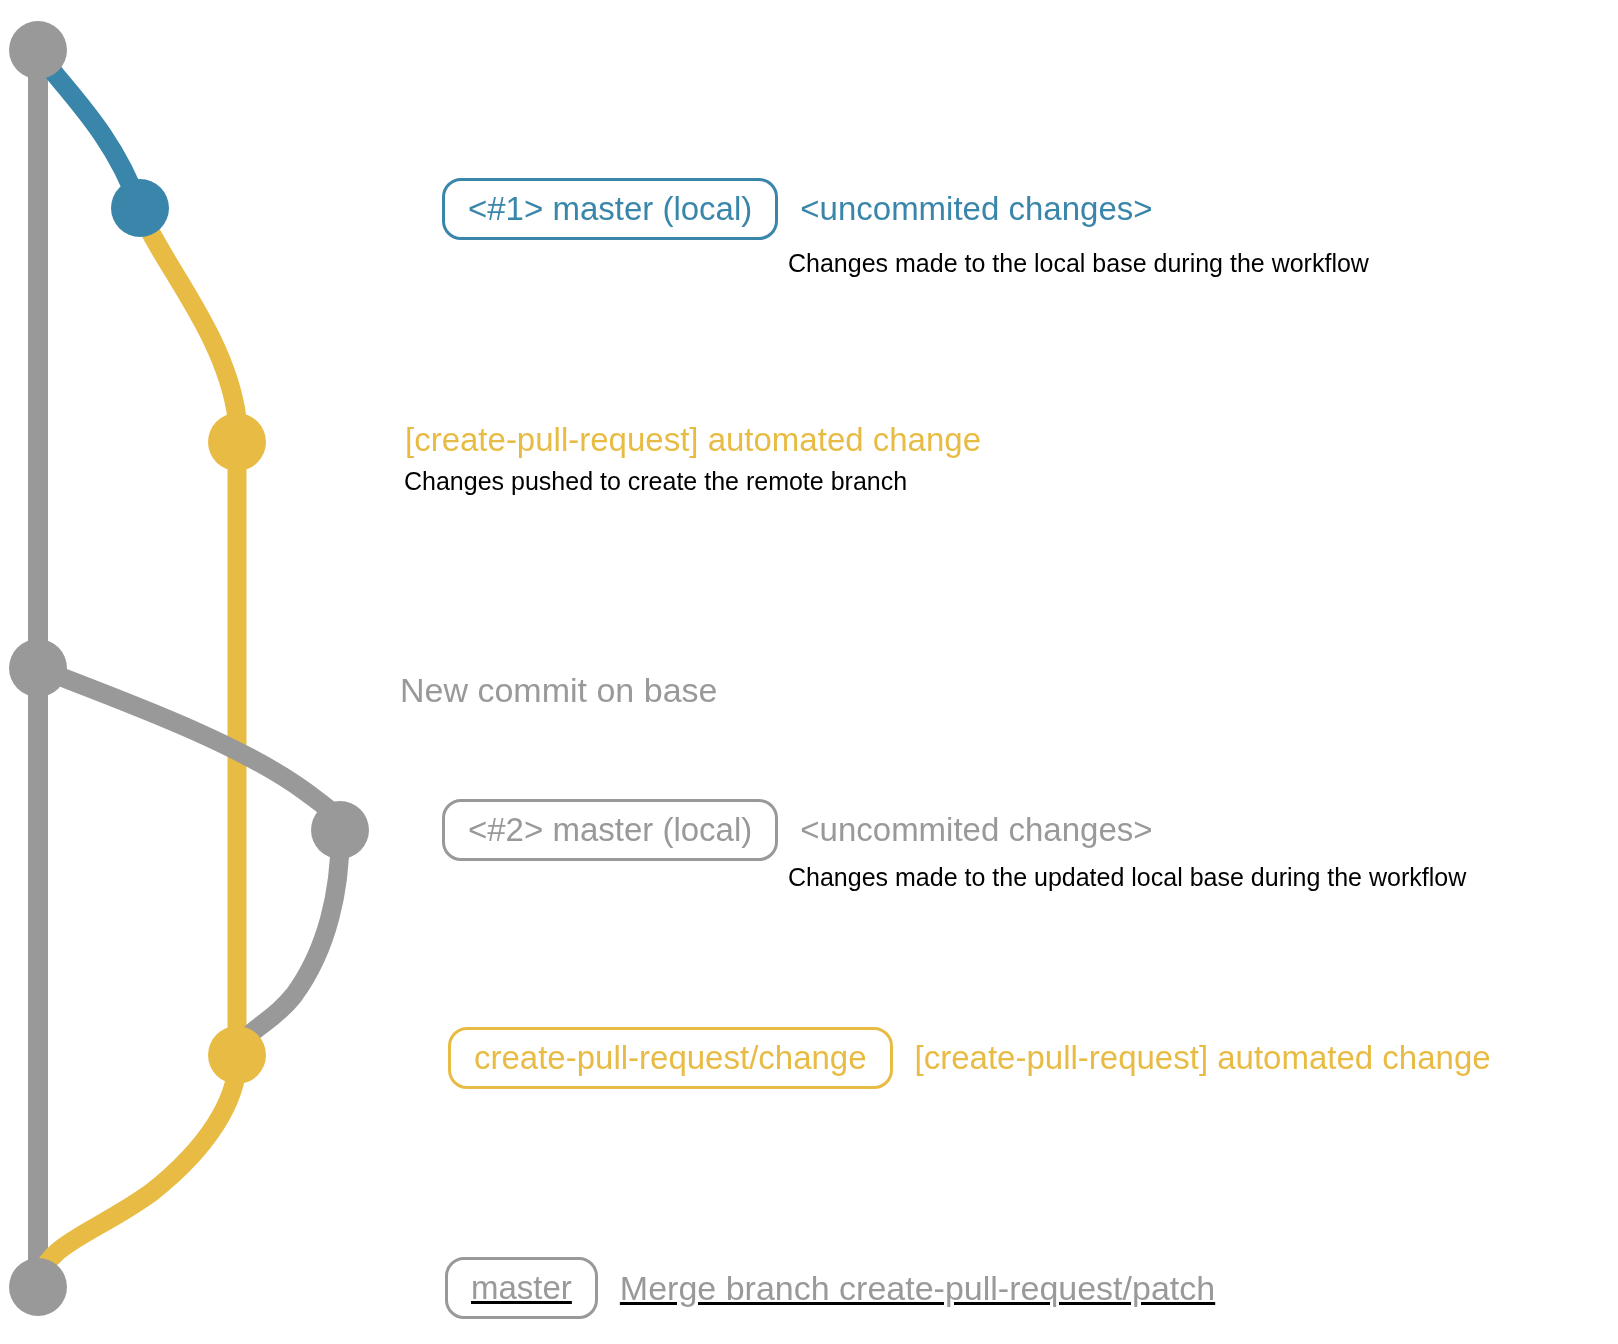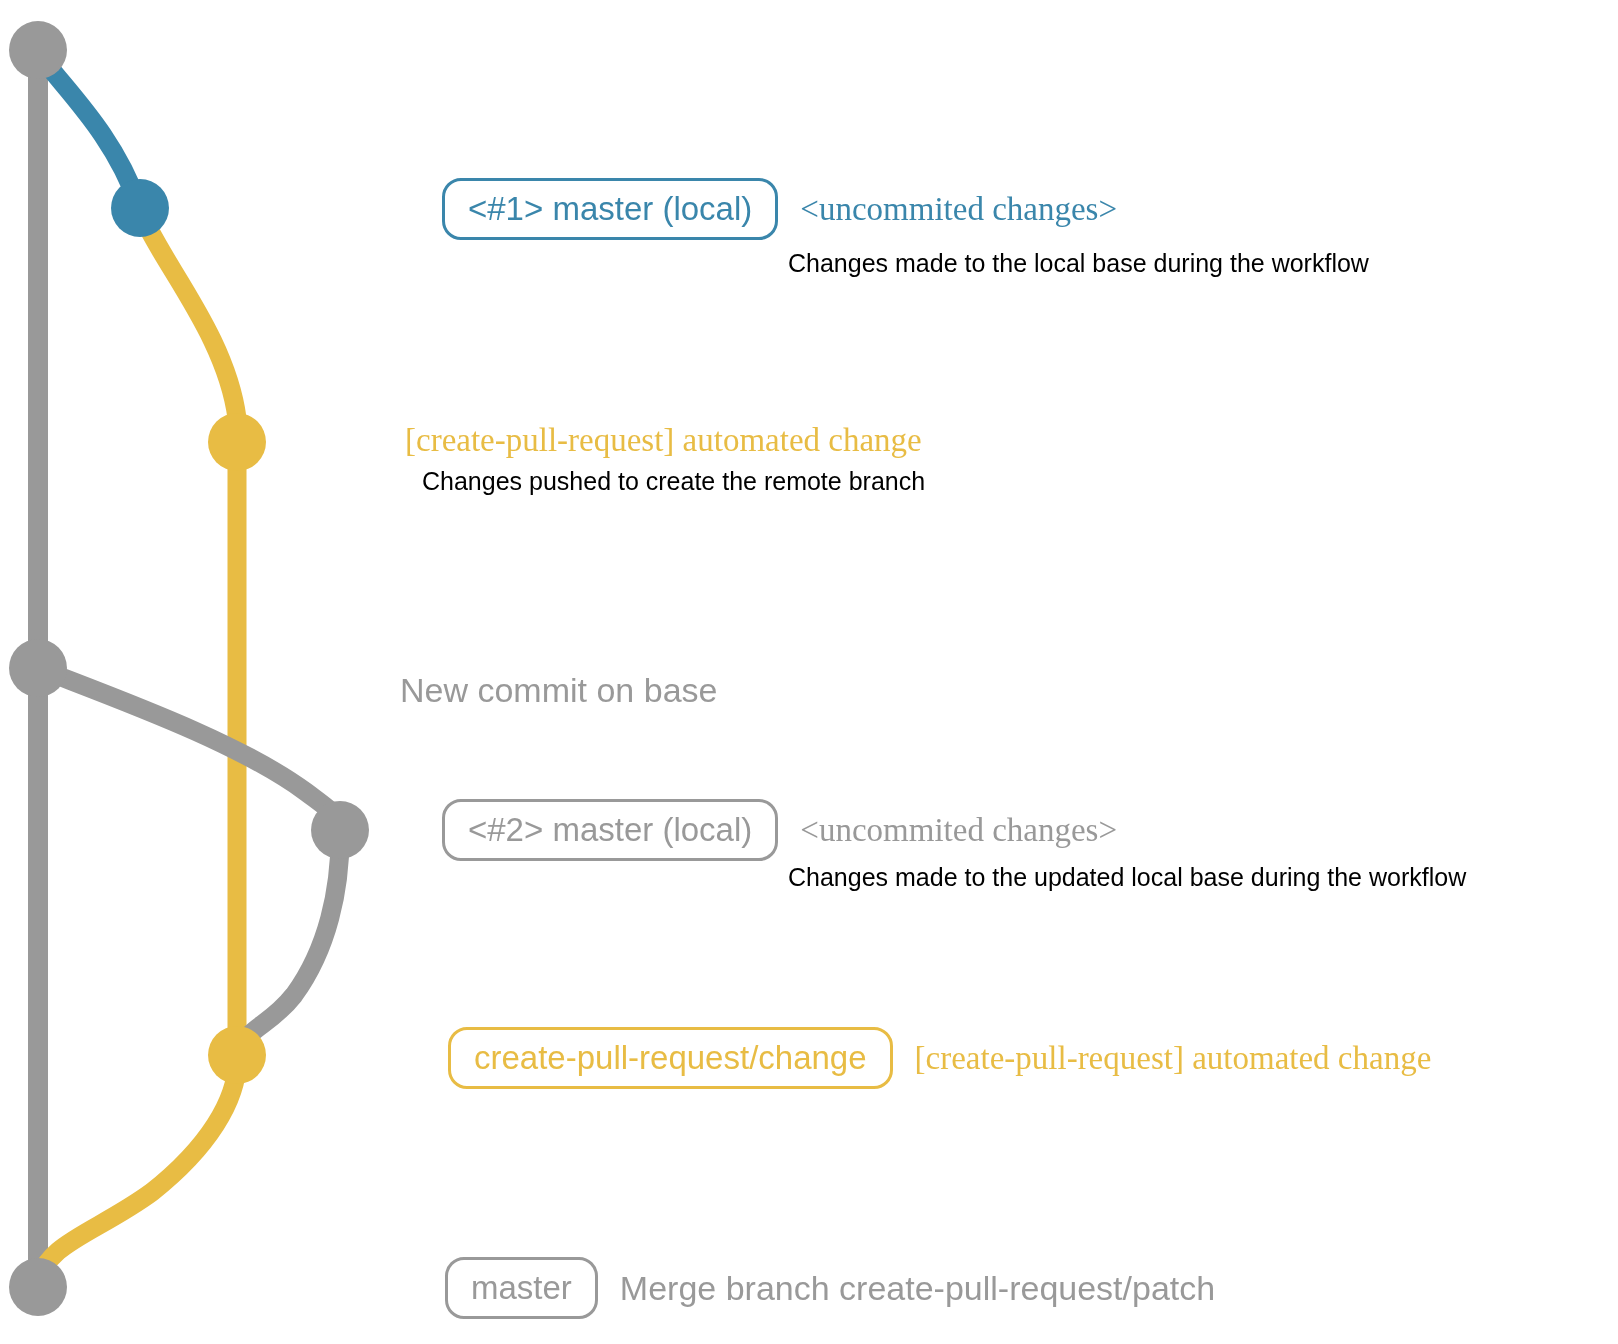--- a/index.html
+++ b/index.html
@@ -18,21 +18,21 @@
     display: flex;
     align-items: center;
     gap: 22px;
     white-space: nowrap;
   }
   .gray-text  { color: var(--c-gray, #999999); }
   .blue-text  { color: var(--c-blue, #3a86ab); }
   .yellow-text{ color: var(--c-yellow, #e8bc44); }
 
   .heading { font-size: 34px; line-height: 42px; }
-  .inline-label { font-size: 33px; font-family: Liberation Serif, serif; }
+  .inline-label { font-size: 33px; }
 
   .badge {
     display: inline-flex;
     align-items: center;
     height: 56px;
     padding: 0 23px;
     border: 3px solid currentColor;
     border-radius: 19px;
     font-size: 33px;
     margin-left: 42px;
@@ -76,33 +76,33 @@
 
   <div class="row" style="left:400px; top:177px; height:64px;">
     <span class="badge blue-text">&lt;#1&gt; master (local)</span>
     <span class="inline-label blue-text">&lt;uncommited changes&gt;</span>
   </div>
   <div class="desc" style="left:788px; top:244px;">Changes made to the local base during the workflow</div>
 
   <div class="row" style="left:405px; top:408px; height:64px;">
     <span class="inline-label yellow-text">[create-pull-request] automated change</span>
   </div>
-  <div class="desc" style="left:422px; top:462px;">Changes pushed to create the remote branch</div>
+  <div class="desc" style="left:404px; top:462px;">Changes pushed to create the remote branch</div>
 
   <div class="row heading gray-text" style="left:400px; top:669px;">New commit on base</div>
 
   <div class="row" style="left:400px; top:798px; height:64px;text-align:right;">
     <span class="badge gray-text">&lt;#2&gt; master (local)</span>
     <span class="inline-label gray-text">&lt;uncommited changes&gt;</span>
   </div>
   <div class="desc" style="left:788px; top:858px;">Changes made to the updated local base during the workflow</div>
 
   <div class="row" style="left:406px; top:1026px; height:64px;">
     <span class="badge yellow-text">create-pull-request/change</span>
     <span class="inline-label yellow-text">[create-pull-request] automated change</span>
   </div>
 
-  <div class="row" style="left:403px; top:1256px; height:64px;">
+  <div class="row" style="left:403px; top:1256px; height:64px;text-decoration:underline;">
     <span class="badge gray-text">master</span>
     <span class="heading gray-text">Merge branch create-pull-request/patch</span>
   </div>
 
 </div>
 
 </body></html>

